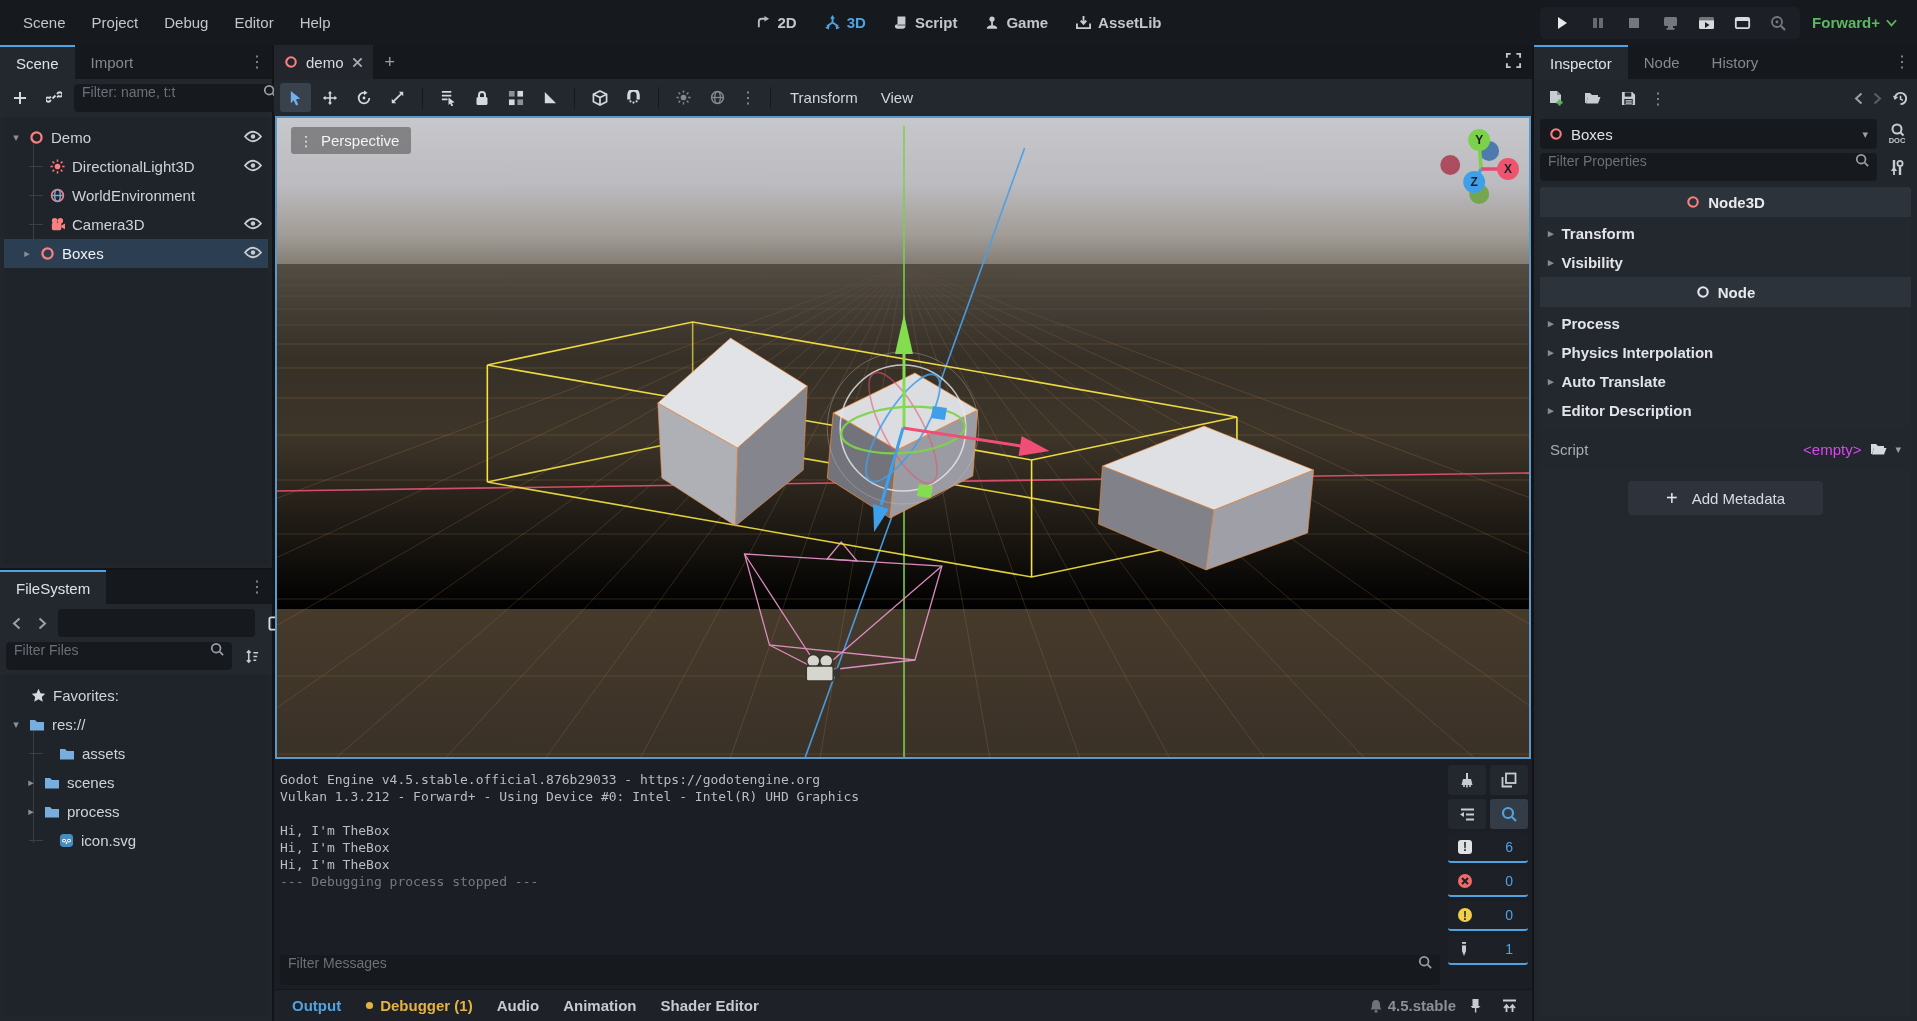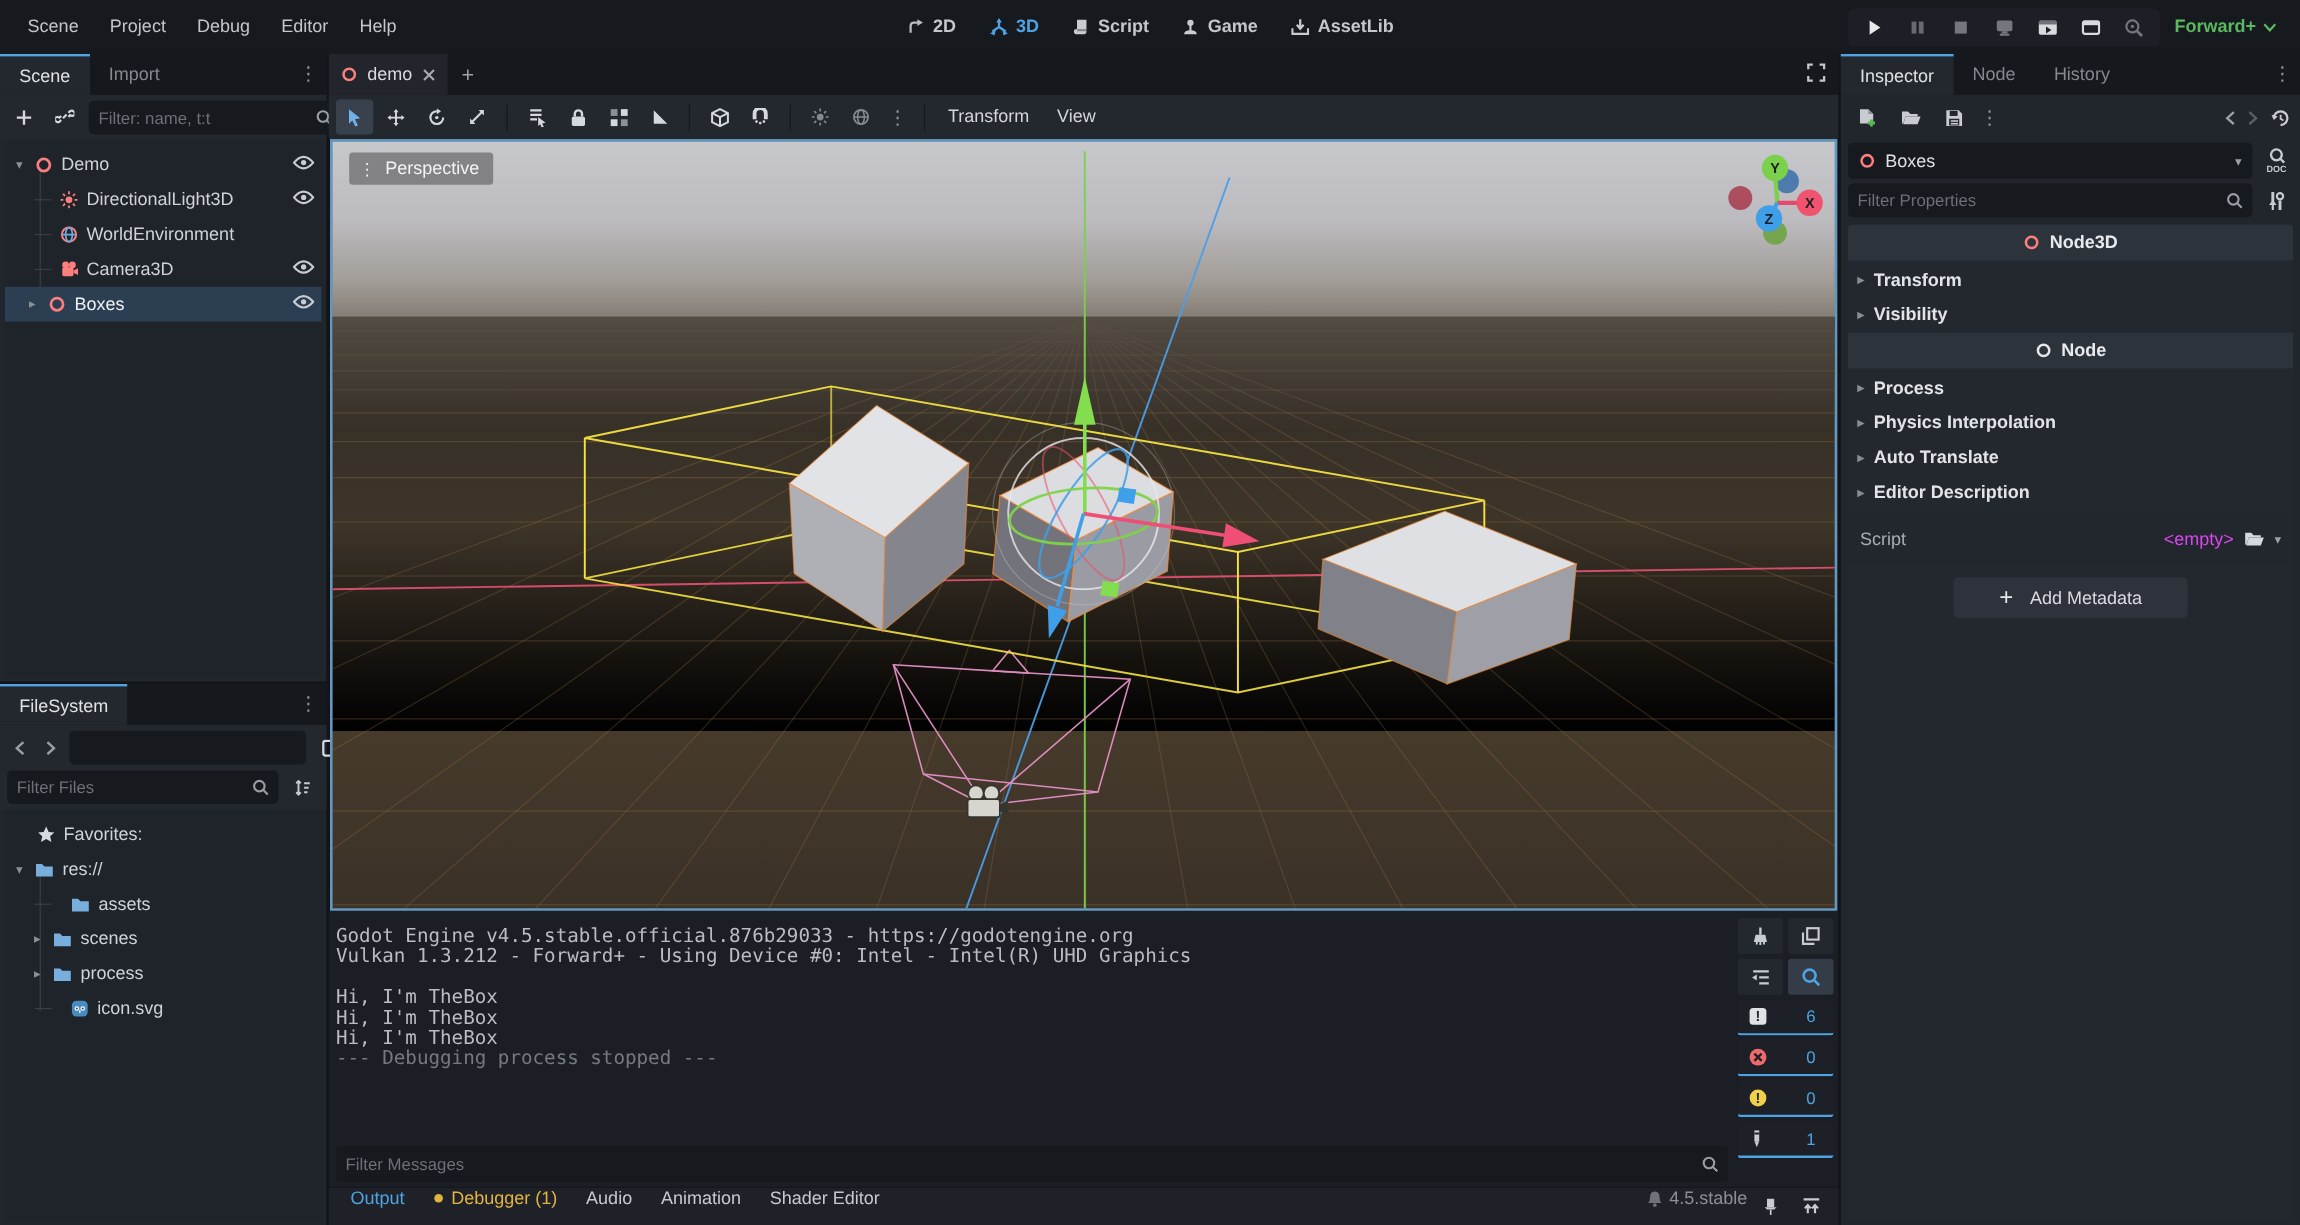--- a/index.html
+++ b/index.html
@@ -26,21 +26,21 @@
   .col-right { flex:1; display:flex; flex-direction:column; background:#21262c; }
 
   .dock { background:#21262c; display:flex; flex-direction:column; }
   .dock-tabs { height:34px; background:#15181d; display:flex; align-items:flex-end; position:relative; }
   .dock-tab { height:34px; padding:0 16px; display:flex; align-items:center; color:#85898f; }
   .dock-tab.active { background:#23282e; color:#dfe2e5; border-top:2px solid #4fa3e3; }
   .dock-dots { position:absolute; right:6px; top:7px; color:#91969c; font-size:16px; letter-spacing:1px; }
 
   .toolbar-row { display:flex; align-items:center; gap:6px; padding:5px 6px; background:#23282e; }
   .icon-btn { min-width:28px; height:28px; display:flex; align-items:center; justify-content:center; border-radius:3px; }
-  .field { flex:1; background:#16191e; border-radius:4px; height:28px; display:flex; align-items:center; padding:0 8px; color:#73777e; }
+  .field { flex:1; background:#16191e; border-radius:4px; height:28px; display:flex; align-items:flex-start; padding:0 8px; color:#73777e; }
   .field input { flex:1; background:transparent; border:none; outline:none; color:#c8ccd1; font-family:inherit; font-size:14px; }
   .field input::placeholder { color:#6c7077; }
 
   .tree { flex:1; background:#1f242a; margin:0 4px 4px 4px; border-radius:3px; padding:6px 0; overflow:hidden; position:relative; }
   .tree-row { height:29px; display:flex; align-items:center; gap:7px; padding:0 6px; position:relative; color:#cfd3d8; }
   .tree-row .spacer { display:inline-block; }
   .tree-row.selected { background:#2c3e52; color:#eef1f4; }
   .expander { width:12px; color:#8b9097; font-size:11px; text-align:center; }
   .eye { margin-left:auto; }
   .guide { width:14px; height:1px; background:#3a3f45; }
@@ -60,31 +60,31 @@
 
   .viewport { position:relative; height:643px; border:2px solid #5d99c8; background:#86817a; margin:0 1px; }
   .viewport svg.scene3d { display:block; width:100%; height:100%; }
   .persp-label { position:absolute; left:14px; top:9px; background:rgba(125,125,127,0.92); color:#f2f3f4;
      border-radius:3px; height:27px; display:flex; align-items:center; gap:8px; padding:0 12px 0 8px; }
   .persp-label .dots { color:#ededee; font-size:14px; line-height:10px; }
 
   
   .output-panel { flex:1; background:#1b1f25; position:relative; }
   .console { position:absolute; left:0; top:4px; right:92px; bottom:72px; padding:8px 4px 0 6px; overflow:hidden; }
-  .console-line { min-height:17px; font-size:16px; line-height:17px; color:#b9bdc3; white-space:pre; }
+  .console-line { min-height:17px; font-size:13px; line-height:17px; color:#b9bdc3; white-space:pre; }
   .console-line.dim { color:#757a81; }
   .out-right { position:absolute; right:4px; top:6px; width:86px; display:flex; flex-wrap:wrap; gap:4px; justify-content:flex-end; }
   .obtn { width:38px; height:30px; background:#23282e; border-radius:3px; display:flex; align-items:center; justify-content:center; }
   .obtn.active { background:#343c47; }
   .badge { width:80px; height:30px; background:#1d2127; border-radius:3px; border-bottom:2px solid #4fa3e3;
     display:flex; align-items:center; gap:10px; padding:0 9px; }
   .badge .cnt { color:#4fa3e3; font-size:14px; margin-left:auto; margin-right:6px; }
   .filter-msg { position:absolute; left:6px; right:92px; bottom:36px; height:30px; }
   .bottom-tabs { position:absolute; left:0; right:0; bottom:0; height:32px; background:#1e2228; border-top:1px solid #14171b;
-    display:flex; align-items:flex-start; gap:4px; padding:0 8px; }
+    display:flex; align-items:center; gap:4px; padding:0 8px;font-weight:bold; }
   .btab { padding:0 10px; color:#c6c9ce; display:flex; align-items:center; gap:6px; }
   .btab.blue { color:#4fa3e3; }
   .btab.yellow { color:#e3b341; }
   .version { margin-left:auto; color:#8b9096; display:flex; align-items:center; gap:6px; }
 
   
   .insp-toolbar { display:flex; align-items:center; gap:8px; padding:5px 8px; background:#21262c; }
   .insp-toolbar .right { margin-left:auto; display:flex; align-items:center; gap:10px; }
   .selector-row { display:flex; align-items:center; gap:6px; padding:2px 6px; }
   .node-select { flex:1; background:#16191e; border-radius:4px; height:30px; display:flex; align-items:center; gap:8px; padding:0 9px; color:#dfe2e5; }

